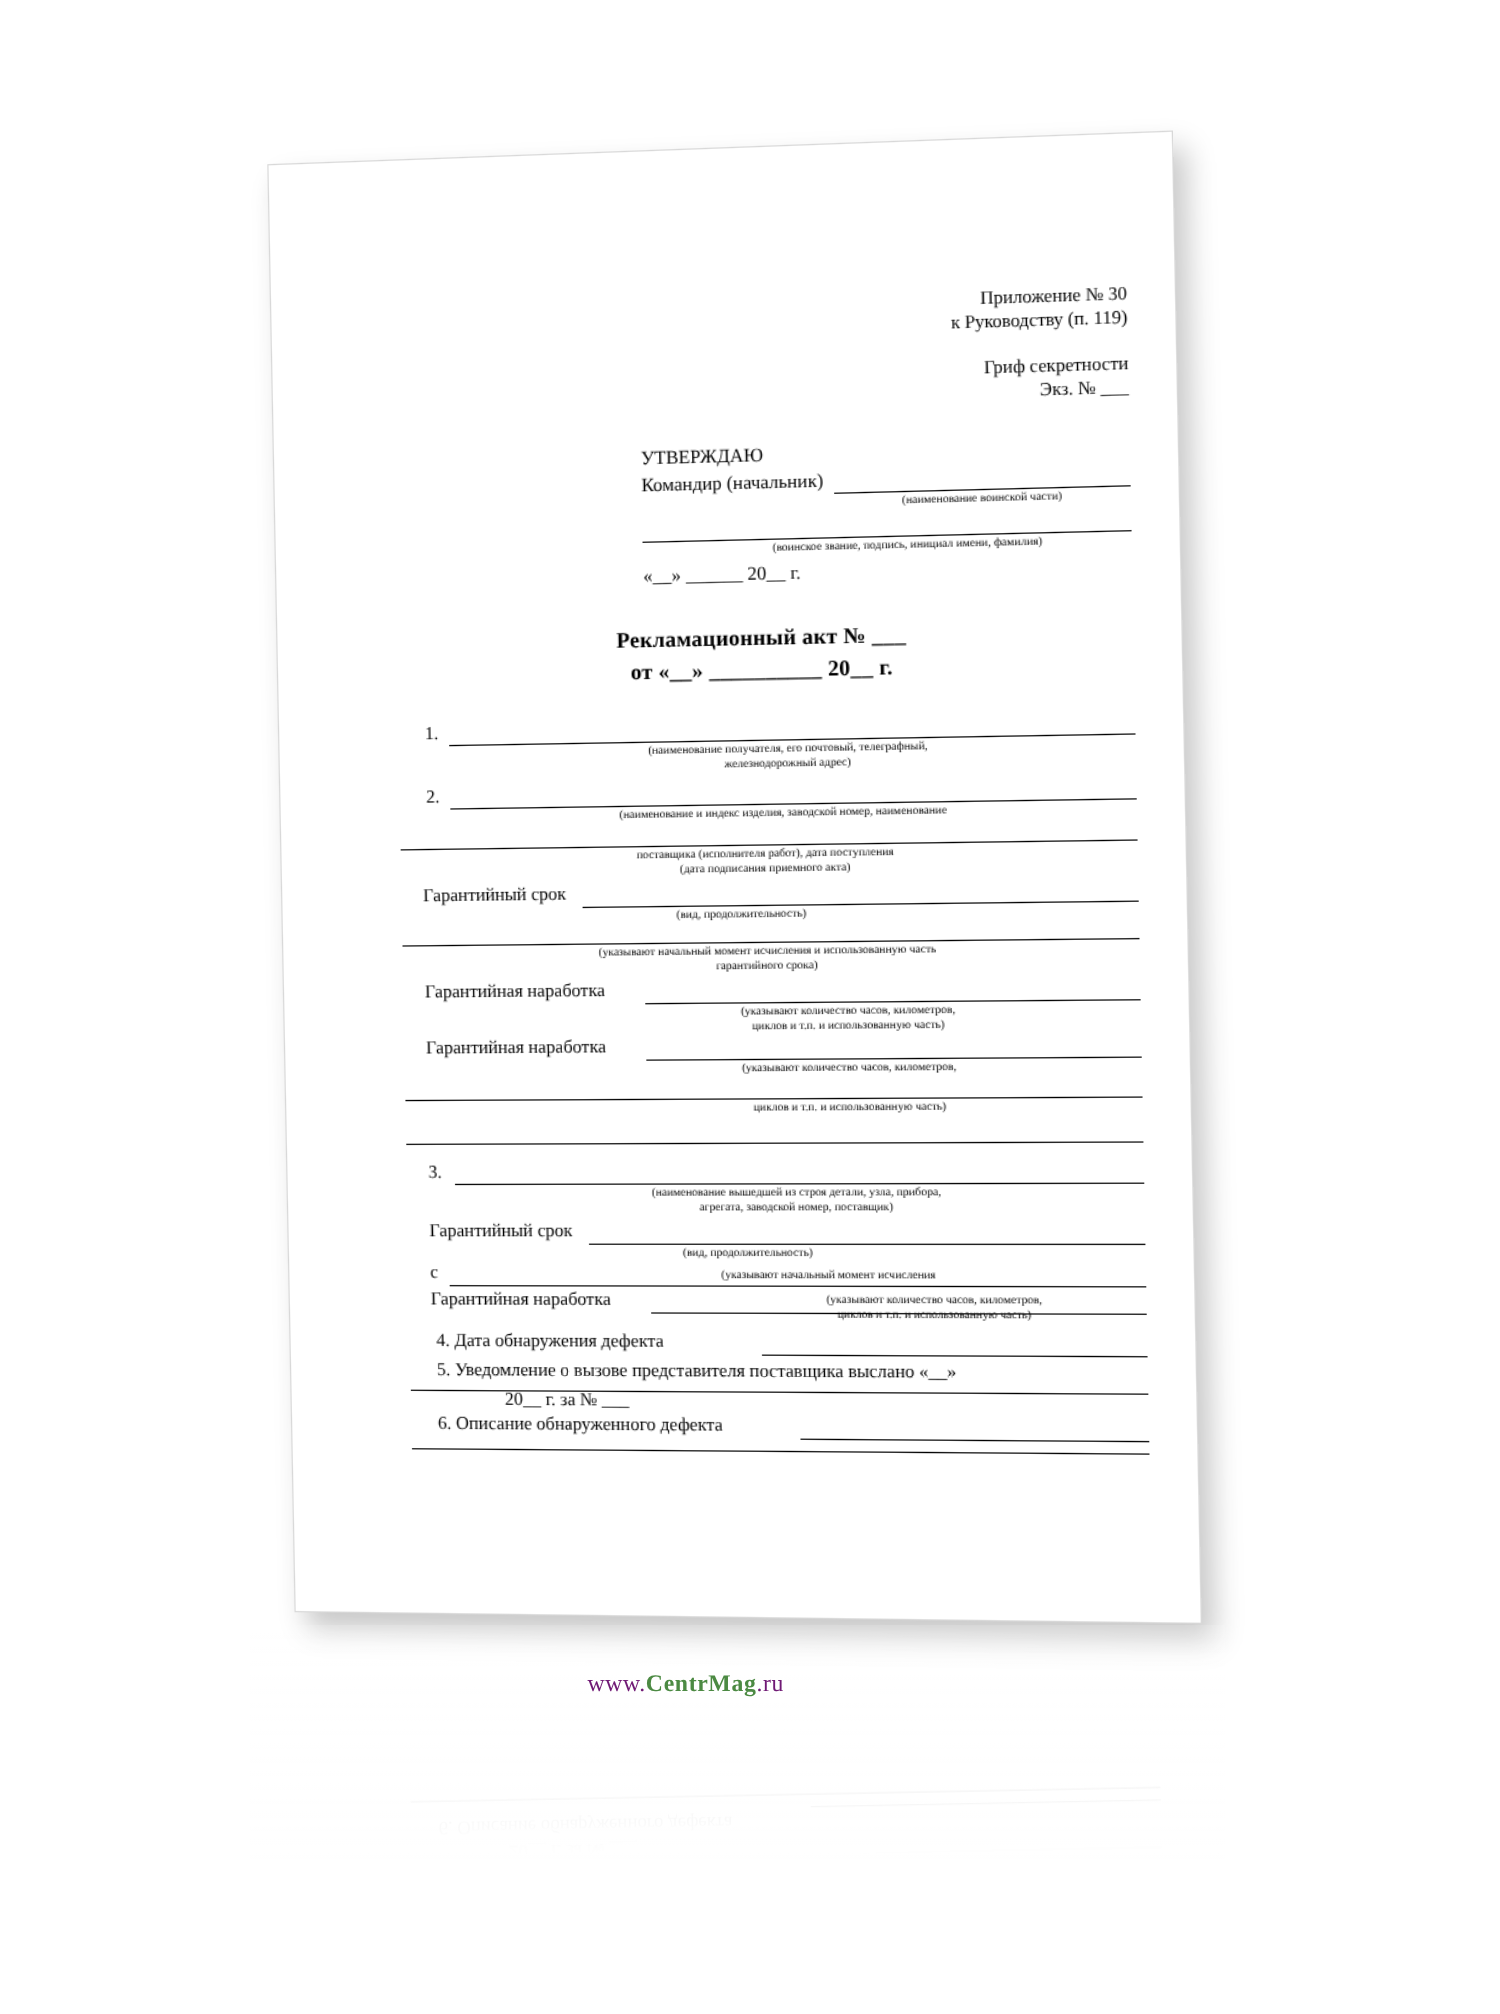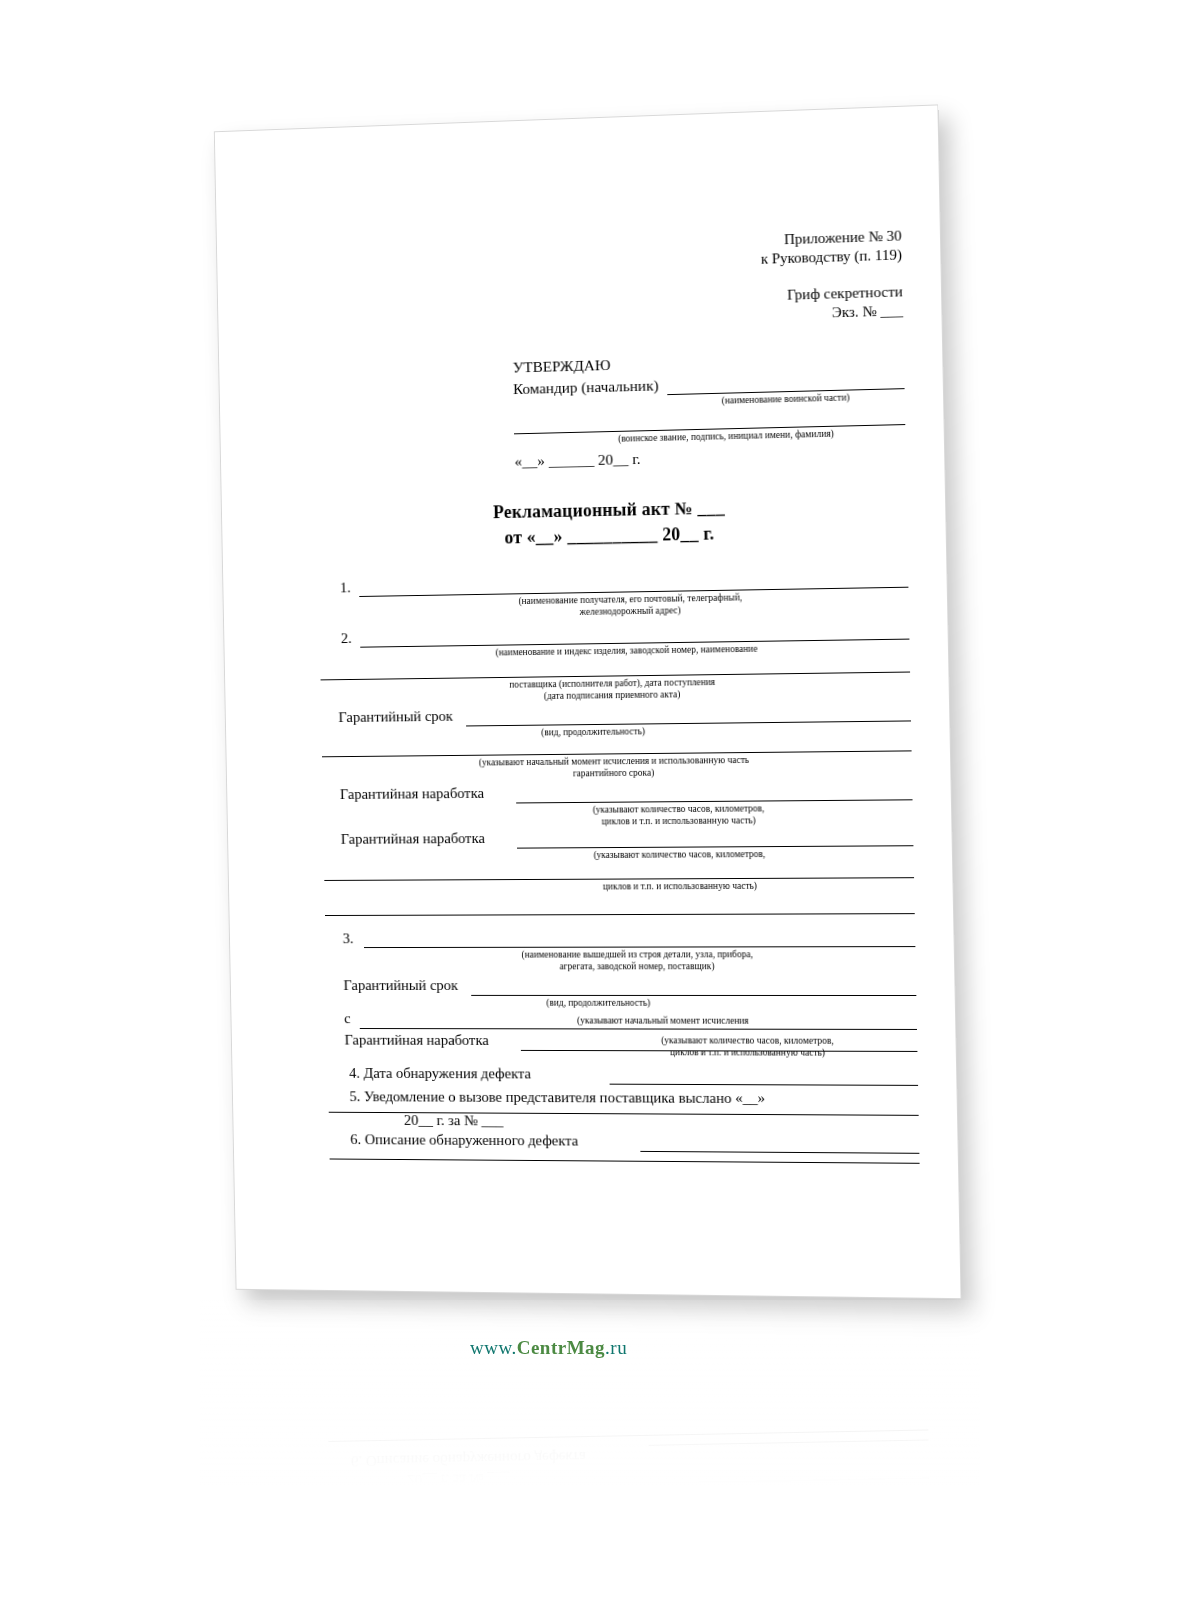--- a/index.html
+++ b/index.html
@@ -134,21 +134,21 @@
     font-size: 19px;
     color: #9fb2a4;
     letter-spacing: 0.5px;
     white-space: nowrap;
   }
   .watermark .wm-green {
     color: #4c8a43;
     font-weight: bold;
   }
   .watermark .wm-grey {
-    color: #0f766e;
+    color: #701a75;
   }
 </style>
 </head>
 <body>
 
 <div id="stage">
 
   <div class="sheet-wrap">
     <div class="sheet">
       <div class="paper">

